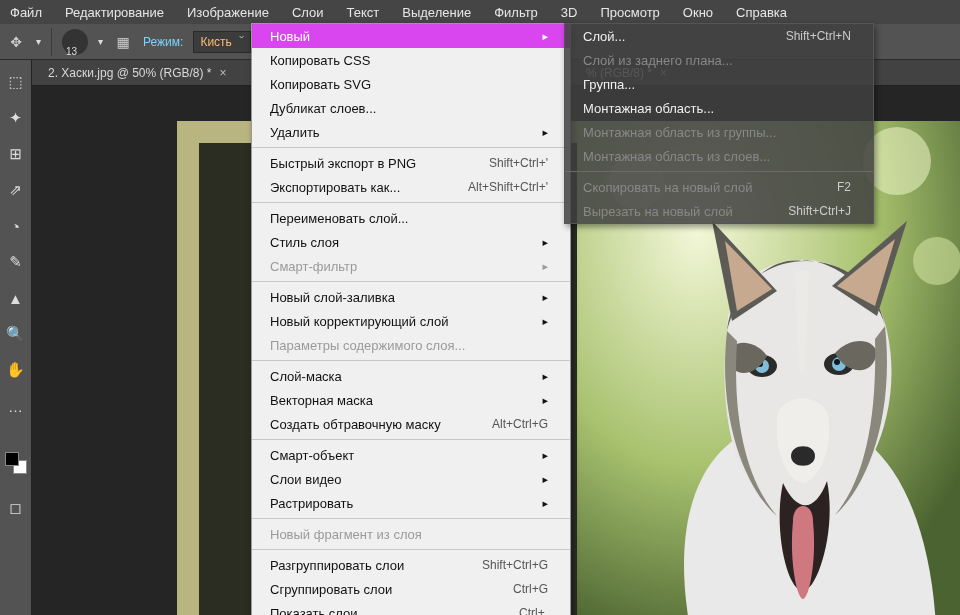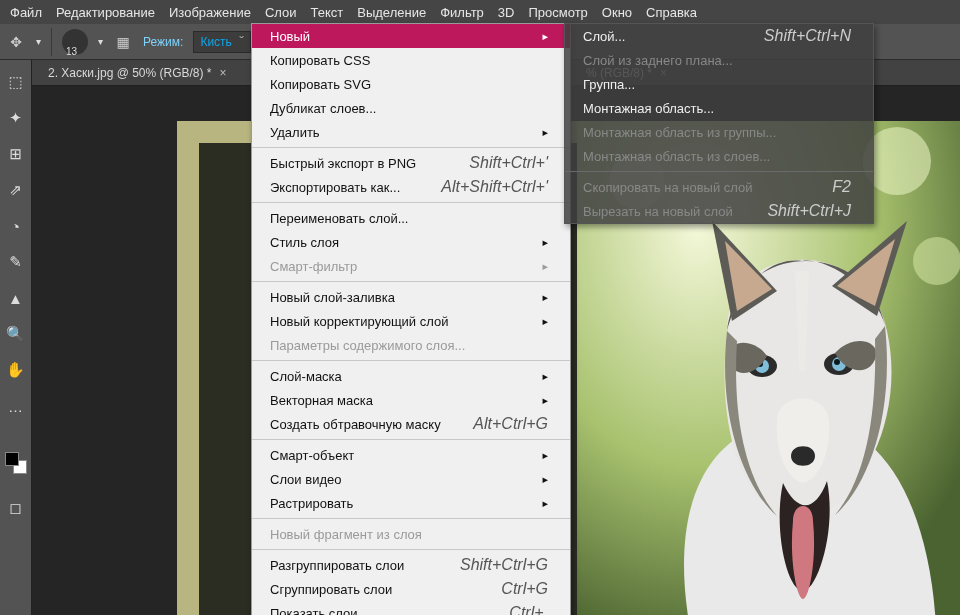--- a/index.html
+++ b/index.html
@@ -5,21 +5,21 @@
   * { margin:0; padding:0; box-sizing:border-box; }
   body {
     width:960px; height:615px;
     background:#252525;
     font-family:"Segoe UI",Tahoma,sans-serif;
     font-size:13px; color:#e0e0e0;
     overflow:hidden; position:relative;
   }
   .menubar {
     display:flex; align-items:center; height:24px;
-    padding:0 10px; gap:14px;
+    padding:0 10px; gap:23px;
     background:#454545; color:#e6e6e6;
     position:relative; z-index:10;
     font-size:13px;
   }
   .menubar span { position:relative; }
   .red-box {
     position:absolute; border:3px solid #d22; pointer-events:none;
   }
   .optbar {
     height:36px; display:flex; align-items:center; gap:10px;
@@ -34,21 +34,21 @@
   .divider { width:1px; height:28px; background:#3a3a3a; }
   .brush-ico {
     width:26px;height:26px;border-radius:50%;
     background:#333; font-size:11px; position:relative;
   }
   .brush-ico::after { content:"13"; position:absolute;bottom:-2px;left:4px;font-size:10px;color:#ddd;}
   .dd { color:#ddd; font-size:10px; }
   .opt-label { font-size:12px; color:#7dd3fc; }
   .opt-select {
     height:22px; background:#3c3c3c; border:1px solid #2a2a2a;
-    padding:0 18px 0 6px; font-size:12px; color:#0ea5e9;
+    padding:0 18px 0 6px; font-size:12px; color:#fdba74;
     display:inline-flex; align-items:center; position:relative;
   }
   .opt-select::after{content:"ˇ";position:absolute;right:6px;color:#aaa;font-size:14px;}
   .opt-swatch { width:22px;height:22px;position:relative;background:#ddd; }
   .opt-swatch::before{content:"";position:absolute;left:0;top:0;width:50%;height:100%;background:#111;}
   .tabbar {
     height:26px; background:#424242; display:flex; align-items:center;
     font-size:12px; color:#d8d8d8; padding-left:38px; gap:16px;
     border-bottom:1px solid #1f1f1f;
   }
@@ -90,23 +90,23 @@
     position:absolute; background:#f0f0f0; color:#111;
     border:1px solid #9a9a9a; box-shadow:2px 3px 6px rgba(0,0,0,0.4);
     font-size:13px; z-index:50;
   }
   .menu .row {
     display:flex; align-items:center; justify-content:space-between;
     height:24px; padding:0 22px 0 18px; white-space:nowrap;
   }
   .menu .row.sep { height:0; border-top:1px solid #c8c8c8; margin:3px 0; padding:0;}
   .menu .row.dis { color:#9a9a9a; }
-  .menu .row.hi  { background:#be185d; color:#fff; }
+  .menu .row.hi  { background:#d946ef; color:#fff; }
   .menu .arr { font-size:11px; margin-left:30px; }
-  .menu .sc  { color:#555; font-size:16px; margin-left:30px;font-style:italic; }
+  .menu .sc  { color:#555; font-size:12px; margin-left:30px; }
   .menu.main { left:251px; top:23px; width:320px; }
   .menu.sub  { left:564px; top:23px; width:310px; }
   .menu.sub .sc { color:#ccc; }
   .menu.sub  { background:rgba(64,64,64,0.85); color:#eee; border:1px solid #555; }
   .menu.sub .row.sep{border-top:1px solid #6a6a6a;}
   .menu.sub .row.dis{color:#888;}
 </style>
 </head>
 <body>
 

